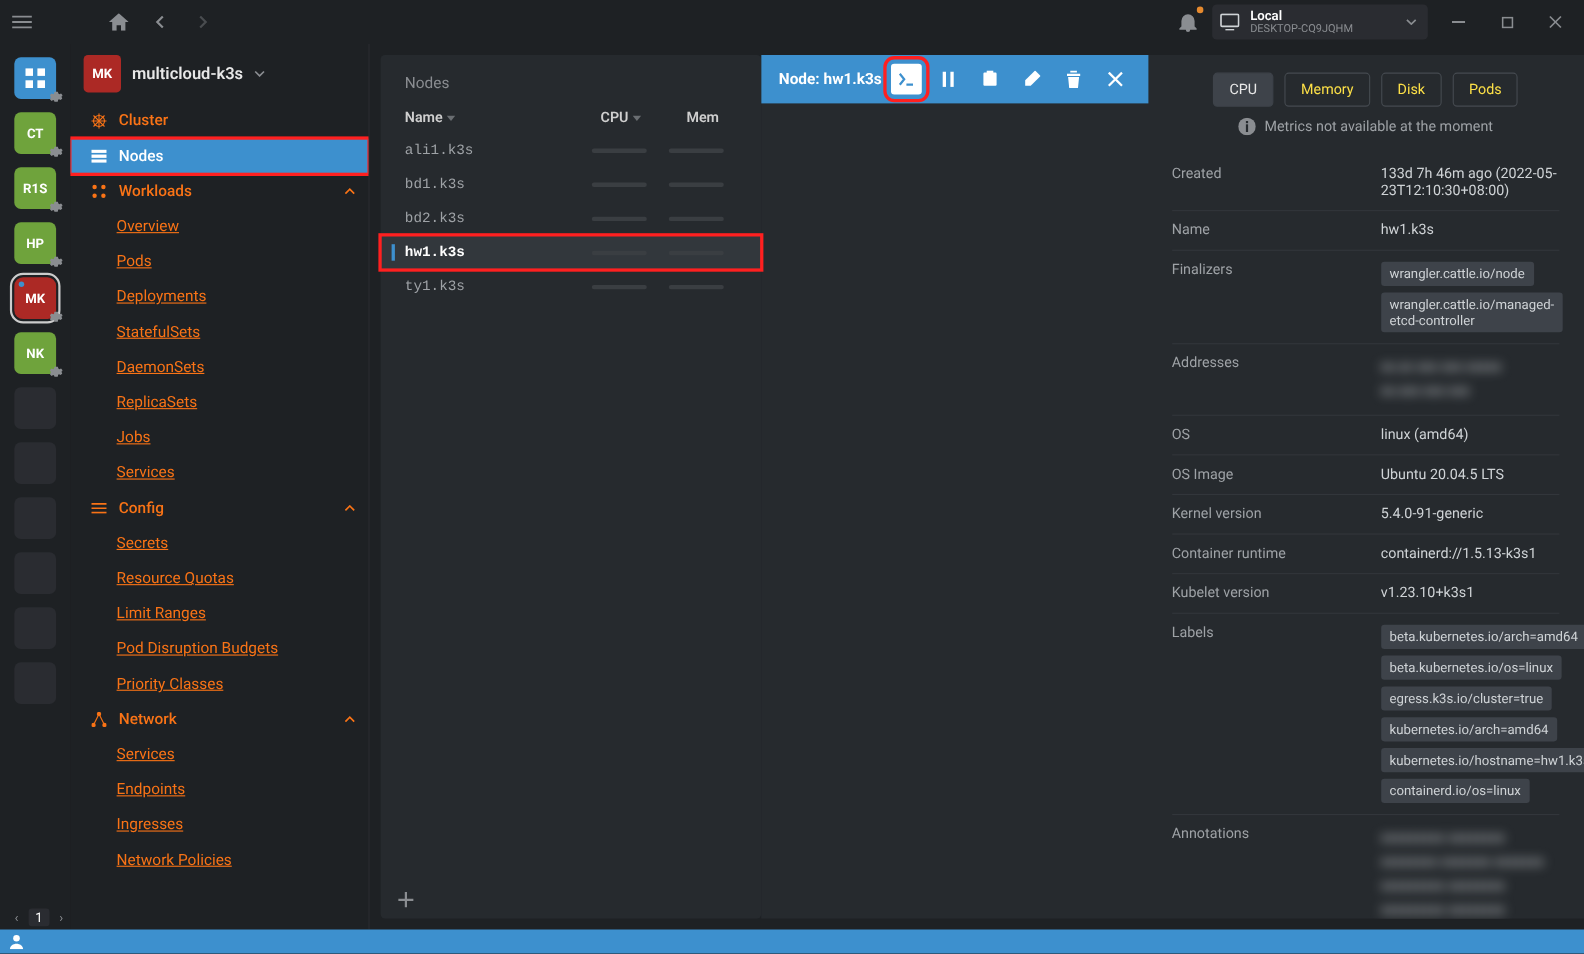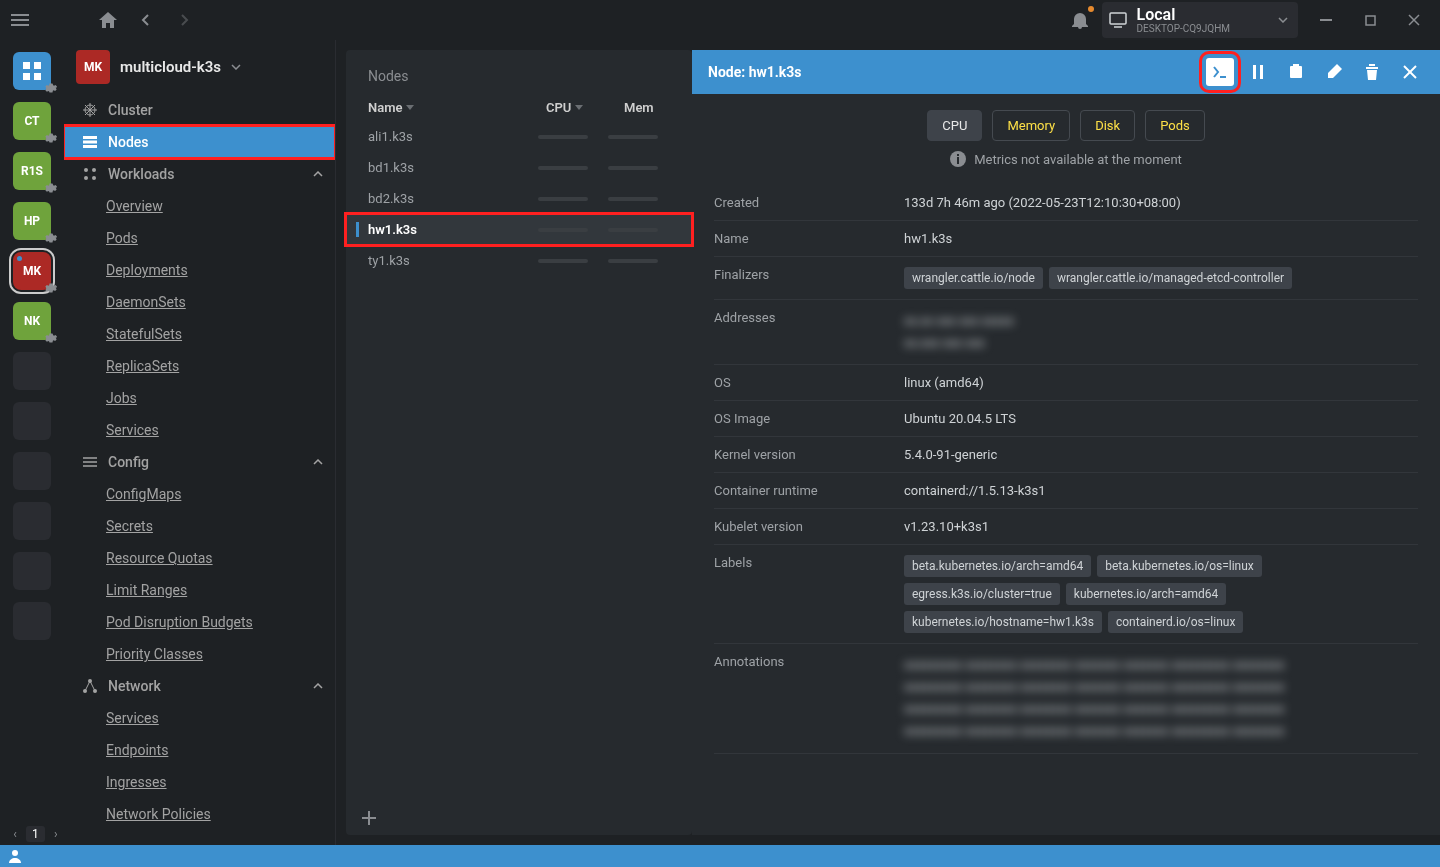--- a/index.html
+++ b/index.html
@@ -33,21 +33,21 @@
   padding: 4px 10px 4px 6px;
   display: flex;
   align-items: center;
   gap: 8px;
   cursor: pointer;
 }
 .cluster-icon {
   width: 20px; height: 20px;
   display: flex; align-items: center; justify-content: center;
 }
-.cluster-name { font-size: 16px; font-weight: 600; color: #fff; line-height: 1.1; }
+.cluster-name { font-size: 12px; font-weight: 600; color: #fff; line-height: 1.1; }
 .cluster-sub { font-size: 10px; color: #8a8d91; line-height: 1.1; text-align: right; }
 .cluster-txt { display: flex; flex-direction: column; }
 
 .window-controls { display: flex; gap: 8px; }
 .win-ctrl { width: 36px; height: 24px; display: flex; align-items: center; justify-content: center; cursor: pointer; color: #8a8d91; }
 
 
 .main {
   display: flex;
   height: calc(100% - 40px - 22px);
@@ -119,21 +119,21 @@
   overflow-y: auto;
 }
 .tree-item {
   height: 32px;
   display: flex;
   align-items: center;
   padding: 0 12px 0 18px;
   gap: 10px;
   cursor: pointer;
   font-size: 14px;
-  color: #a3a3a3;
+  color: #f97316;
 }
 .tree-item.group { font-weight: 500; }
 .tree-item.child { padding-left: 42px; text-decoration: underline; }
 .tree-item.active { background: #3d90ce; color: #fff; }
 .tree-item .chev { margin-left: auto; }
 .tree-item .ticon { width: 16px; display: flex; justify-content: center; }
 
 .highlight-box {
   outline: 3px solid #ff2020;
   outline-offset: -1px;
@@ -161,39 +161,39 @@
 .nodes-cols .col-cpu { flex: 0 0 70px; display: flex; align-items: center; gap: 4px; }
 .nodes-cols .col-mem { flex: 1; }
 .node-row {
   display: flex;
   padding: 8px 22px;
   font-size: 13px;
   color: #9ea2a6;
   cursor: pointer;
   align-items: center;
 }
-.node-row .name { flex: 0 0 170px; }
+.node-row .name { flex: 0 0 170px; font-family: Liberation Mono, monospace; }
 .node-row .bar { flex: 0 0 70px; }
 .node-row .bar2 { flex: 1; }
 .node-row.active { background: #32373c; color: #fff; font-weight: 600; position: relative; }
 .node-row.active::before { content: ''; position: absolute; left: 10px; top: 8px; bottom: 8px; width: 3px; background: #3d90ce; }
 .fake-bar {
   height: 4px; width: 50px; background: #3a3e42; border-radius: 2px;
 }
 .nodes-footer {
   margin-top: auto; padding: 10px 16px; color: #8a8d91; cursor: pointer;
 }
 
 
 .detail-panel {
   flex: 1;
   background: #262a2e;
   margin: 10px 0 10px 0;
   display: flex;
-  flex-direction: column;
+  flex-direction: row;
   overflow: hidden;
 }
 .detail-header {
   height: 44px;
   background: #3d90ce;
   display: flex;
   align-items: center;
   padding: 0 16px;
   gap: 8px;
 }
@@ -453,24 +453,24 @@
         <div class="tree-item child">
           <span>Overview</span>
         </div>
         <div class="tree-item child">
           <span>Pods</span>
         </div>
         <div class="tree-item child">
           <span>Deployments</span>
         </div>
         <div class="tree-item child">
+          <span>StatefulSets</span>
+        </div>
+        <div class="tree-item child">
           <span>DaemonSets</span>
-        </div>
-        <div class="tree-item child">
-          <span>StatefulSets</span>
         </div>
         <div class="tree-item child">
           <span>ReplicaSets</span>
         </div>
         <div class="tree-item child">
           <span>Jobs</span>
         </div>
         <div class="tree-item child">
           <span>Services</span>
         </div>
@@ -481,23 +481,20 @@
               <line x1="0" y1="5" x2="14" y2="5"></line>
               <line x1="0" y1="9" x2="14" y2="9"></line>
             </svg>
           </span>
           <span>Config</span>
           <span class="chev">
             <svg width="10" height="6" viewBox="0 0 10 6" fill="none" stroke="currentColor" stroke-width="1.5">
               <path d="M1 5l4-4 4 4"></path>
             </svg>
           </span>
-        </div>
-        <div class="tree-item child">
-          <span>ConfigMaps</span>
         </div>
         <div class="tree-item child">
           <span>Secrets</span>
         </div>
         <div class="tree-item child">
           <span>Resource Quotas</span>
         </div>
         <div class="tree-item child">
           <span>Limit Ranges</span>
         </div>

